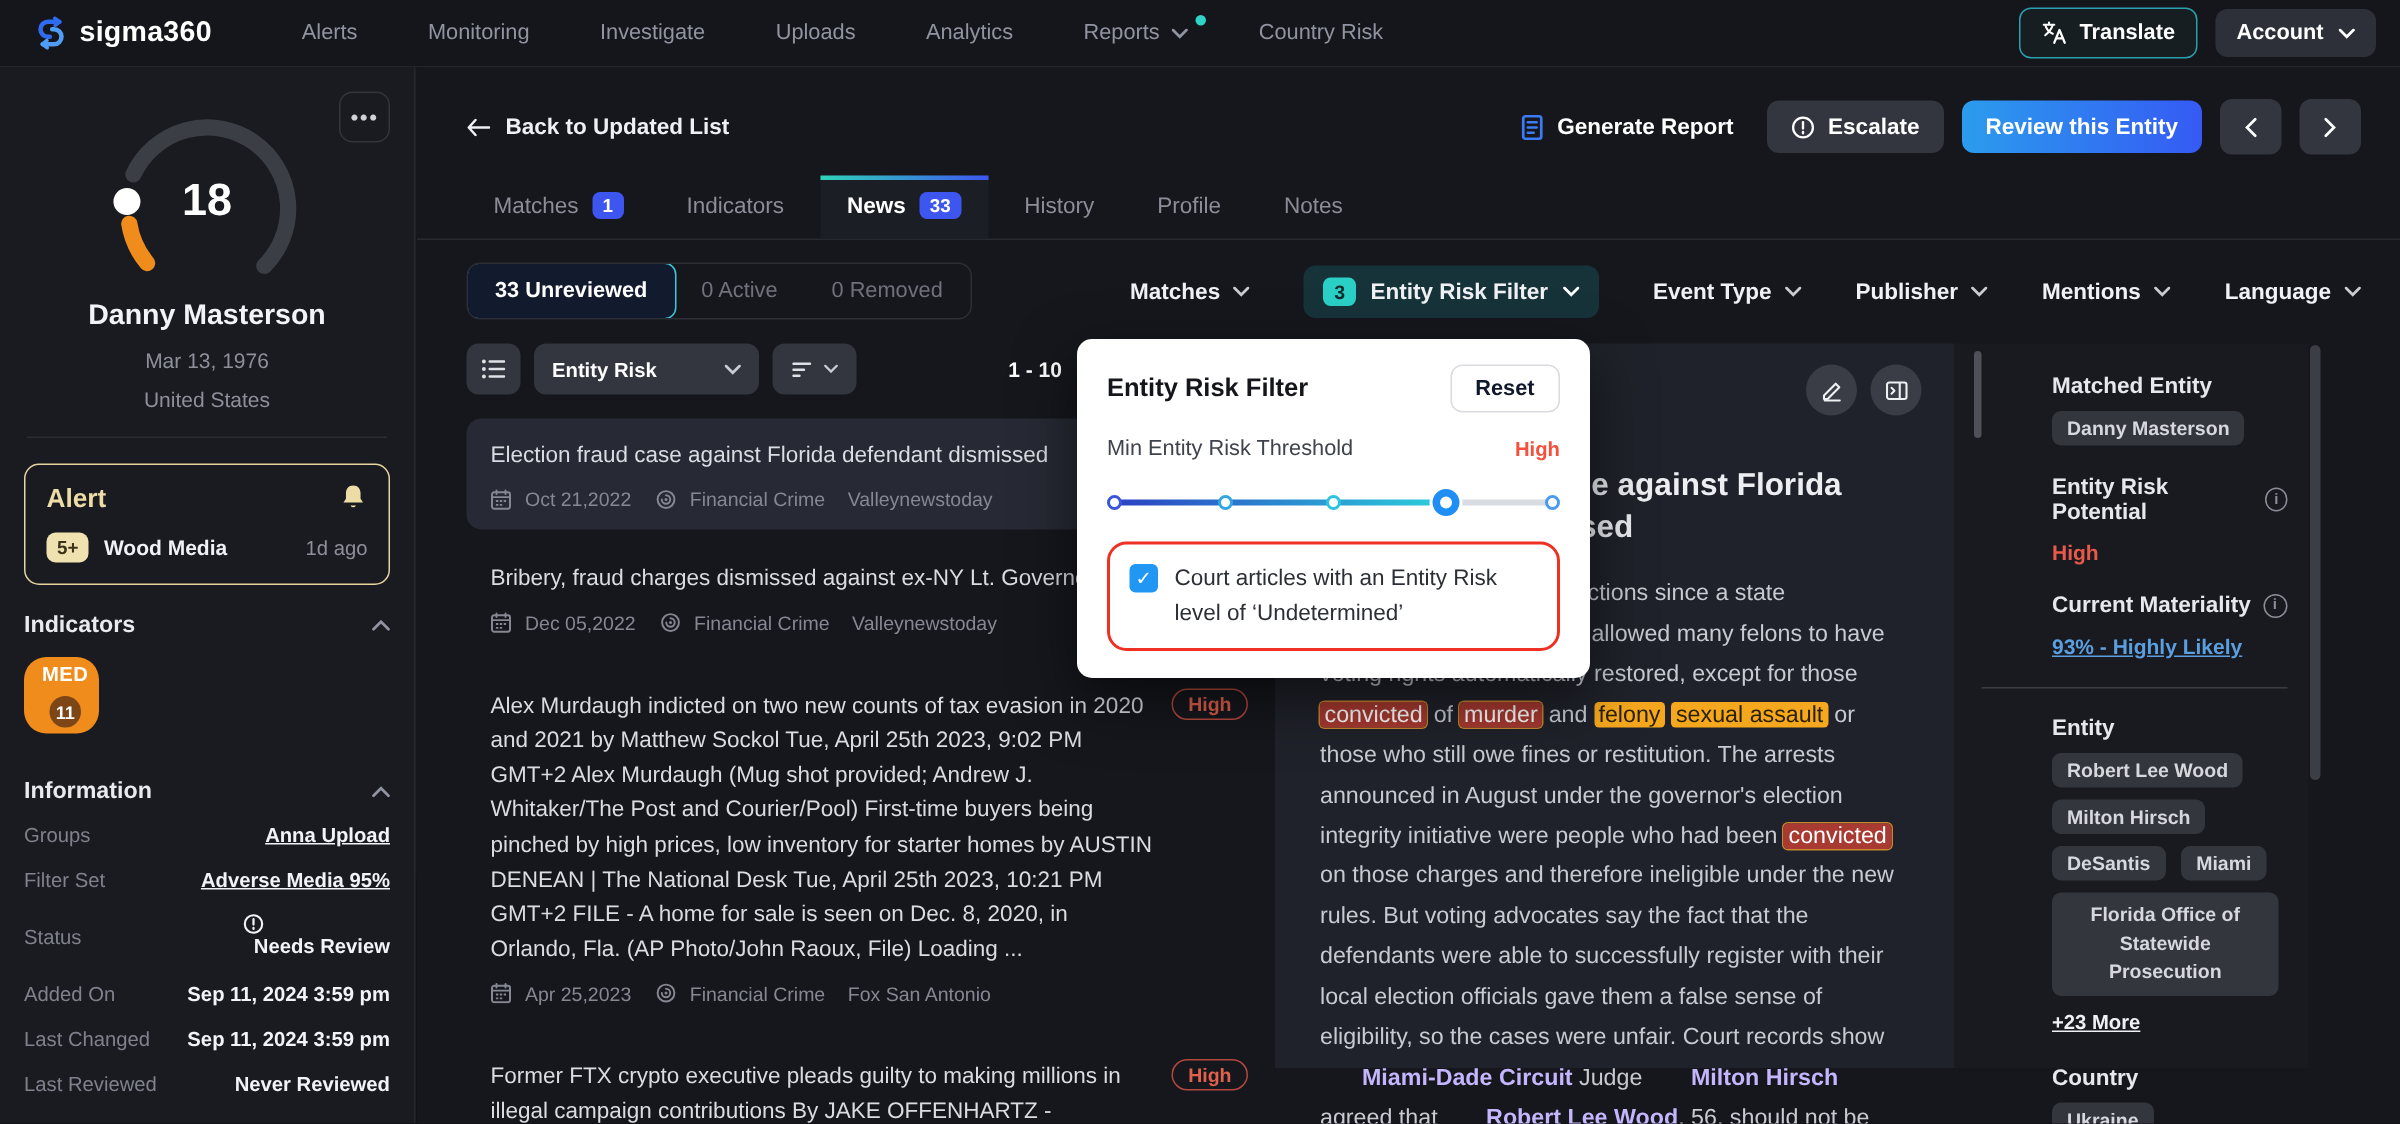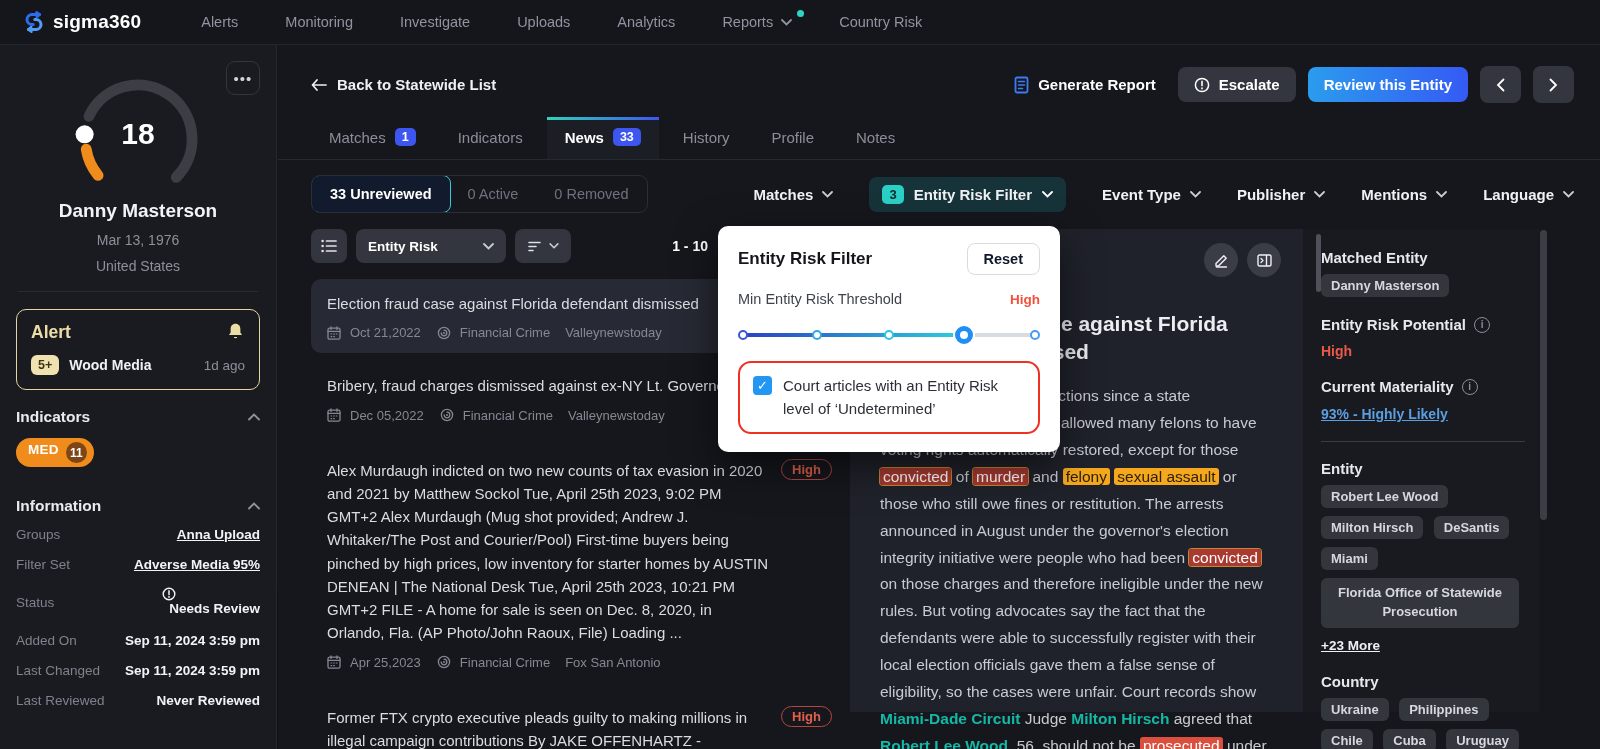--- a/index.html
+++ b/index.html
@@ -37,22 +37,22 @@
   .alert-card { border:1px solid #e6d5a0; border-radius:10px; padding:12px 14px 14px; position:relative; }
   .alert-title { color:#ecdca6; font-size:17.5px; font-weight:700; }
   .alert-bell { position:absolute; top:12px; right:14px; }
   .alert-row { display:flex; align-items:center; margin-top:12px; }
   .alert-badge { background:#f0e2b0; color:#3c3419; font-size:12.5px; font-weight:700; padding:3px 7px; border-radius:6px; }
   .alert-src { color:#f0f1f4; font-size:14px; font-weight:700; margin-left:10px; }
   .alert-time { margin-left:auto; color:#8d909b; font-size:13.5px; }
   .section-head { display:flex; align-items:center; margin-top:18px; }
   .section-title { font-size:15.5px; font-weight:700; color:#e8eaee; }
   .chev-up { margin-left:auto; color:#9094a0; }
-  .med-pill { display:inline-flex; align-items:flex-start; gap:7px; background:#f08c1c; border-radius:15px;
-              padding:4px 7px 4px 12px; margin-top:12px; cursor:pointer; }
+  .med-pill { display:inline-flex; align-items:center; gap:7px; background:#f08c1c; border-radius:15px;
+              padding:4px 7px 4px 12px; margin-top:12px; cursor:pointer;flex-direction:column; }
   .med-pill b { color:#fff; font-size:13.5px; letter-spacing:.3px; }
   .med-count { width:21px; height:21px; border-radius:50%; background:#7e4617; color:#fff; font-size:12px;
                font-weight:700; display:flex; align-items:center; justify-content:center; }
   .info-rows { margin-top:12px; display:flex; flex-direction:column; gap:15px; }
   .info-row { display:flex; align-items:center; font-size:13.5px; }
   .info-label { color:#7f828d; }
   .info-value { margin-left:auto; color:#f2f3f6; font-weight:700; text-align:right; }
   .info-link { text-decoration:underline; cursor:pointer; }
   .info-value .ex-ic { margin-right:7px; vertical-align:-2px; }
 
@@ -109,29 +109,29 @@
                font-weight:700; border-radius:13px; padding:2px 10px; }
 
   
   .article-panel { width:453px; background:#20222b; padding:18px 26px 0 30px; position:relative; }
   .art-icons { position:absolute; top:14px; right:22px; display:flex; gap:9px; }
   .circle-btn { width:34px; height:34px; border-radius:50%; background:#3a3d46; border:none; color:#eef0f3;
                 display:flex; align-items:center; justify-content:center; cursor:pointer; }
   .art-pub { margin-top:36px; font-size:13.5px; color:#8b8e99; }
   .art-title { margin-top:12px; font-size:21px; font-weight:700; line-height:1.35; color:#eceef2; }
   .art-body { margin-top:16px; font-size:15.5px; line-height:1.74; color:#c7cad1; }
-  .art-body .seg-bold { color:#14b8a6; font-weight:700; }
+  .art-body .seg-bold { color:#c4b5fd; font-weight:700;margin-left:28px; }
   .hl-red { background:#a83a31; color:#fff; border-radius:3px; padding:0 3px; box-shadow:0 0 0 1px #c8862e; }
   .hl-red2 { background:#d9503f; color:#fff; border-radius:3px; padding:0 3px; }
   .hl-amber { background:#f5a81e; color:#2b2106; border-radius:3px; padding:0 3px; }
 
   
   .right-panel { width:236px; background:#191a20; padding:20px 14px 0 18px; position:relative; }
   .rp-title { font-size:15px; font-weight:700; color:#e6e8ec; display:flex; align-items:center; gap:8px; }
-  .rp-block { margin-bottom:19px; }
+  .rp-block { margin-bottom:19px;padding-left:47px; }
   .chip { display:inline-block; background:#34363e; color:#d6d8dd; font-size:13px; font-weight:700;
           border-radius:6px; padding:4px 10px; margin:8px 6px 0 0; cursor:pointer; }
   .chip.wide { display:block; text-align:center; line-height:1.45; padding:6px 10px; }
   .rp-high { color:#e8594a; font-size:14px; font-weight:700; margin-top:10px; }
   .rp-mat { color:#5b9fe0; font-size:14px; font-weight:700; margin-top:11px;text-decoration:underline; }
   .rp-div { height:1px; background:#3a3c44; margin:2px 0 18px; }
   .more-link { display:inline-block; margin-top:10px; color:#eef0f3; font-size:13.5px; font-weight:700;
                text-decoration:underline; cursor:pointer; }
   .info-ic { width:16px; height:16px; border:1.5px solid #8b8e99; border-radius:50%; color:#8b8e99; font-size:10px;
              font-weight:700; display:inline-flex; align-items:center; justify-content:center; font-style:normal; }
@@ -191,20 +191,39 @@
         <span>Reports</span>
         <span>
           <svg width="11" height="7" viewBox="0 0 11 7">
               <path d="M1 1l4.5 4.5L10 1" stroke="#9094a0" stroke-width="1.8" fill="none" stroke-linecap="round"></path>
             </svg>
         </span>
         <span class="nav-dot"></span>
       </span>
       <span class="nav-item">Country Risk</span>
     </nav>
+    <div class="topnav-right">
+      <button class="btn-translate">
+        <span>
+          <svg width="17" height="16" viewBox="0 0 17 16">
+            <path d="M1.5 2.5h7M5 1v1.5M2.5 2.5c.6 2.6 2.6 5 5 6M7.5 2.5C6.9 5.1 4.9 7.5 2.5 9.5" stroke="#fff" stroke-width="1.4" fill="none" stroke-linecap="round"></path>
+            <path d="M8.5 14.5 12 6l3.5 8.5M9.8 11.5h4.4" stroke="#fff" stroke-width="1.5" fill="none" stroke-linecap="round" stroke-linejoin="round"></path>
+          </svg>
+        </span>
+        <span>Translate</span>
+      </button>
+      <button class="btn-account">
+        <span>Account</span>
+        <span>
+          <svg width="11" height="7" viewBox="0 0 11 7">
+              <path d="M1 1l4.5 4.5L10 1" stroke="#fff" stroke-width="1.8" fill="none" stroke-linecap="round"></path>
+            </svg>
+        </span>
+      </button>
+    </div>
   </header>
 
   <aside class="sidebar">
     <button class="kebab">•••</button>
 
     <div class="gauge-wrap">
       <svg width="150" height="125" viewBox="0 0 120 104">
         <path d="M19.2 41 A45 45 0 1 1 91.8 91.8" stroke="#3c3e45" stroke-width="9" fill="none" stroke-linecap="round"></path>
         <path d="M16.9 68.4 A45 45 0 0 0 26.8 90.2" stroke="#f08c1c" stroke-width="9" fill="none" stroke-linecap="round"></path>
         <circle cx="15.6" cy="56" r="7.5" fill="#fff"></circle>
@@ -291,21 +310,21 @@
 
   <main class="main">
 
     <div class="main-header">
       <span class="back-link">
         <span>
           <svg width="16" height="12" viewBox="0 0 16 12">
               <path d="M6 1 1.5 6 6 11M2 6h13" stroke="#eef0f3" stroke-width="1.7" fill="none" stroke-linecap="round" stroke-linejoin="round"></path>
             </svg>
         </span>
-        <span>Back to Statewide List</span>
+        <span>Back to Updated List</span>
       </span>
       <div class="hdr-actions">
         <button class="gen-report">
           <span>
             <svg width="15" height="18" viewBox="0 0 15 18">
                 <rect x="1.5" y="1.5" width="12" height="15" rx="1.5" stroke="#3d7bf5" stroke-width="1.8" fill="none"></rect>
                 <path d="M4.5 5.5h6M4.5 9h6M4.5 12.5h4" stroke="#3d7bf5" stroke-width="1.6" stroke-linecap="round"></path>
               </svg>
           </span>
           <span>Generate Report</span>

